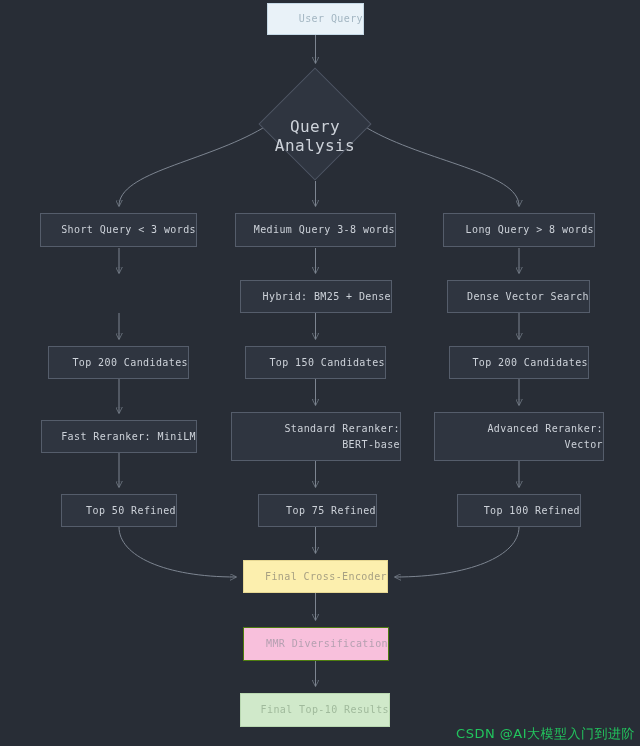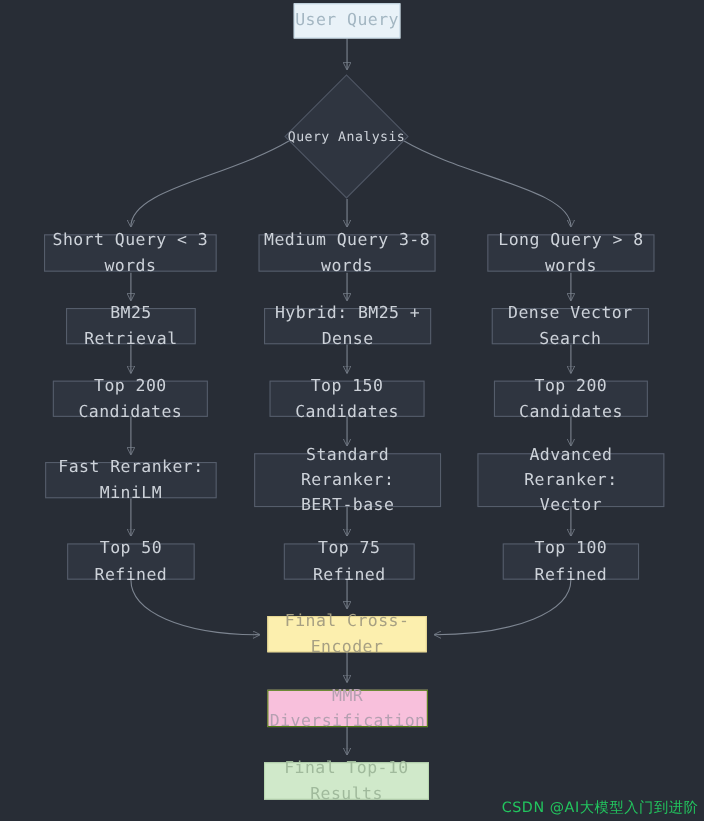--- a/index.html
+++ b/index.html
@@ -11,25 +11,25 @@
     font-family:"DejaVu Sans Mono", monospace;
   }
   .canvas{position:absolute;inset:0;}
   svg.edges{position:absolute;left:0;top:0;}
   svg.edges path{stroke:#7d8591;stroke-width:1;fill:none;}
   .node{
     position:absolute;
     background:#2f3540;
     border:1px solid #555d6b;
     color:#cdd2d9;
-    font-size:15px;
+    font-size:10px;
     letter-spacing:.4px;
     display:flex;
     flex-direction:column;
-    align-items:center;
+    align-items:flex-end;
     justify-content:center;
     text-align:center;
     box-sizing:border-box;
     line-height:1.55;
   }
   .node--start{
     background:#e9f2f8;
     border:1px solid #c6d9e6;
     color:#a3b6c2;
   }
@@ -56,21 +56,21 @@
     border:1px solid #4e5563;
     transform:rotate(45deg);
     box-sizing:border-box;
   }
   .diamond-label{
     position:absolute;
     left:250px;top:117px;
     width:130px;
     text-align:center;
     color:#cdd2d9;
-    font-size:12px;
+    font-size:16px;
     letter-spacing:.4px;
   }
   .watermark{
     position:absolute;
     right:5px;bottom:3px;
     color:#22c55e;
     font-size:13px;
     font-family:"DejaVu Sans", sans-serif;
     letter-spacing:.5px;
   }
@@ -119,23 +119,20 @@
   <div class="node" style="left:40px;top:213px;width:157px;height:34px">
     <span>Short Query &lt; 3 words</span>
   </div>
   <div class="node" style="left:235px;top:213px;width:161px;height:34px">
     <span>Medium Query 3-8 words</span>
   </div>
   <div class="node" style="left:443px;top:213px;width:152px;height:34px">
     <span>Long Query &gt; 8 words</span>
   </div>
 
-  <div class="node" style="left:60px;top:280px;width:118px;height:33px">
-    <span>BM25 Retrieval</span>
-  </div>
   <div class="node" style="left:240px;top:280px;width:152px;height:33px">
     <span>Hybrid: BM25 + Dense</span>
   </div>
   <div class="node" style="left:447px;top:280px;width:143px;height:33px">
     <span>Dense Vector Search</span>
   </div>
 
   <div class="node" style="left:48px;top:346px;width:141px;height:33px">
     <span>Top 200 Candidates</span>
   </div>

